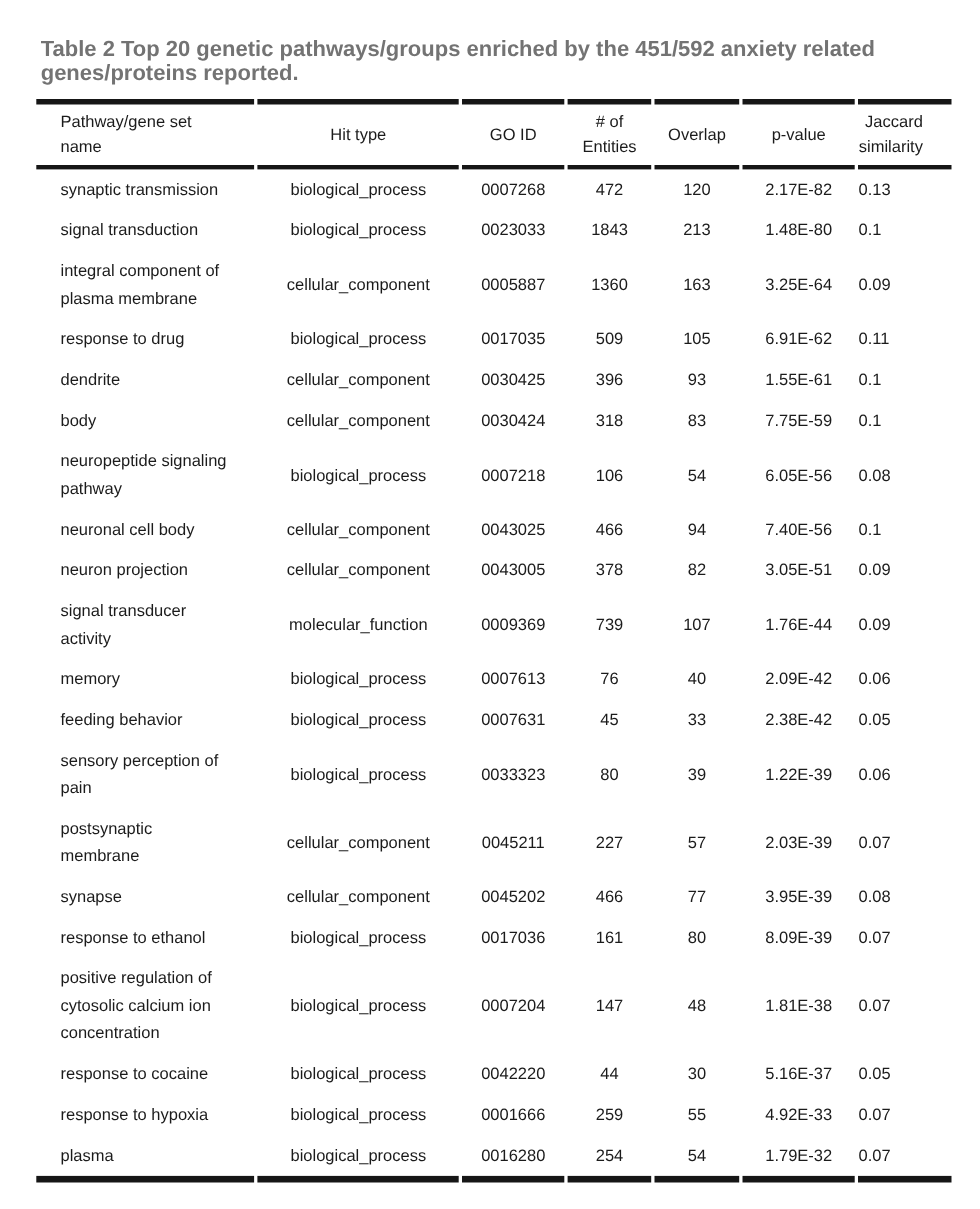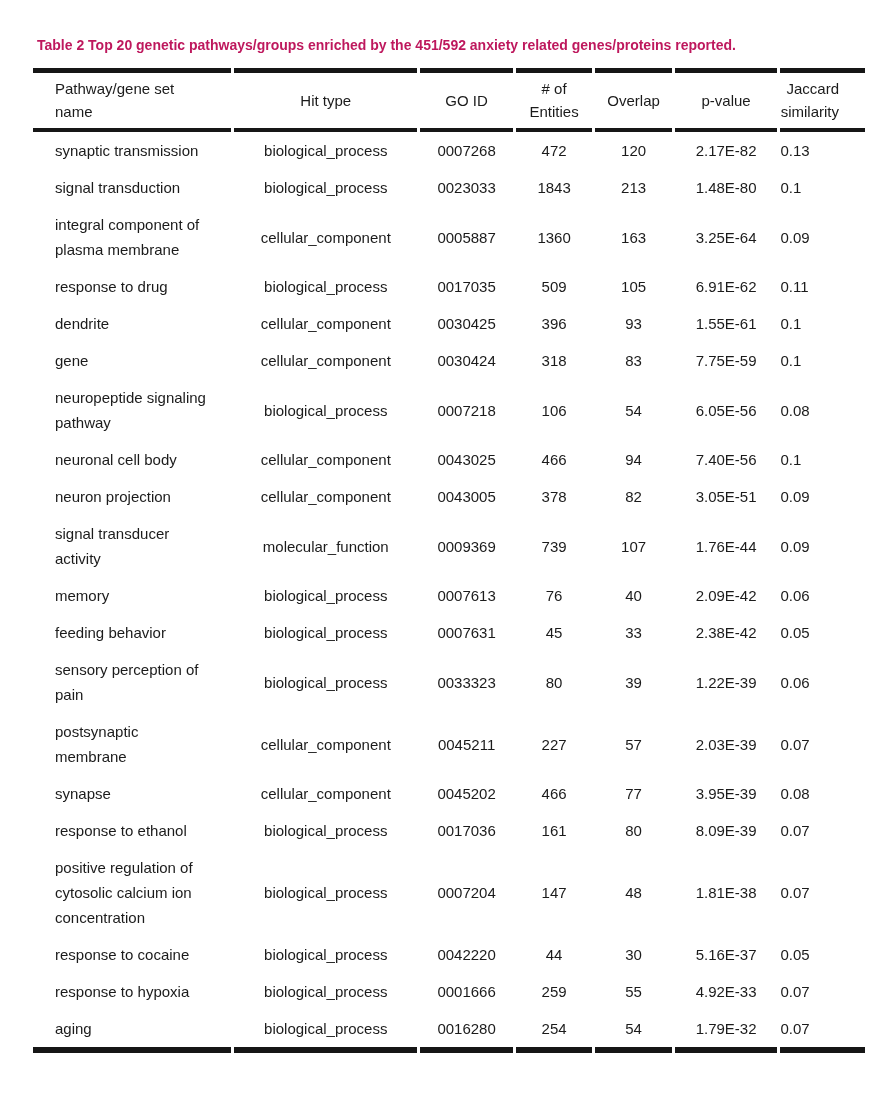--- a/index.html
+++ b/index.html
@@ -12,25 +12,25 @@
     font-family: "Liberation Sans", "DejaVu Sans", sans-serif;
     color: #1b1b1b;
   }
   .page {
     box-sizing: border-box;
     width: 891px;
     padding: 34px 23px 0 30px;
   }
   .caption {
     font-weight: bold;
-    font-size: 14px;
+    font-size: 20px;
     line-height: 22px;
     margin: 0 0 12px 7px;
     width: 822px;
-    color: #be185d;
+    color: #737373;
   }
   table.data-table {
     border-collapse: separate;
     border-spacing: 3px 0;
     table-layout: fixed;
     width: 838px;
     font-size: 15px;
     color: #1b1b1b;
   }
   col.c0 { width: 197px; }
@@ -134,21 +134,21 @@
         <tr>
           <td class="align-left colk-pathway">dendrite</td>
           <td class="align-center colk-hit-type">cellular_component</td>
           <td class="align-center colk-go-id">0030425</td>
           <td class="align-center colk-entities">396</td>
           <td class="align-center colk-overlap">93</td>
           <td class="align-center colk-p-value">1.55E-61</td>
           <td class="align-right colk-jaccard">0.1</td>
         </tr>
         <tr>
-          <td class="align-left colk-pathway">gene</td>
+          <td class="align-left colk-pathway">body</td>
           <td class="align-center colk-hit-type">cellular_component</td>
           <td class="align-center colk-go-id">0030424</td>
           <td class="align-center colk-entities">318</td>
           <td class="align-center colk-overlap">83</td>
           <td class="align-center colk-p-value">7.75E-59</td>
           <td class="align-right colk-jaccard">0.1</td>
         </tr>
         <tr>
           <td class="align-left colk-pathway">neuropeptide signaling pathway</td>
           <td class="align-center colk-hit-type">biological_process</td>
@@ -260,21 +260,21 @@
         <tr>
           <td class="align-left colk-pathway">response to hypoxia</td>
           <td class="align-center colk-hit-type">biological_process</td>
           <td class="align-center colk-go-id">0001666</td>
           <td class="align-center colk-entities">259</td>
           <td class="align-center colk-overlap">55</td>
           <td class="align-center colk-p-value">4.92E-33</td>
           <td class="align-right colk-jaccard">0.07</td>
         </tr>
         <tr>
-          <td class="align-left colk-pathway">aging</td>
+          <td class="align-left colk-pathway">plasma</td>
           <td class="align-center colk-hit-type">biological_process</td>
           <td class="align-center colk-go-id">0016280</td>
           <td class="align-center colk-entities">254</td>
           <td class="align-center colk-overlap">54</td>
           <td class="align-center colk-p-value">1.79E-32</td>
           <td class="align-right colk-jaccard">0.07</td>
         </tr>
       </tbody>
   </table>
 </div>

